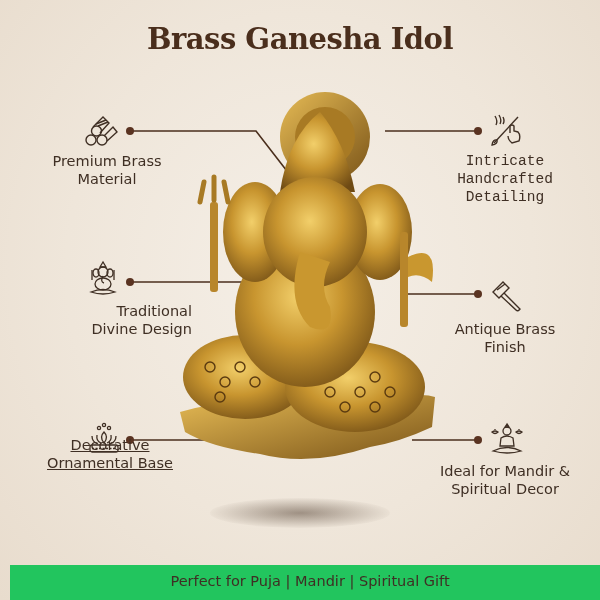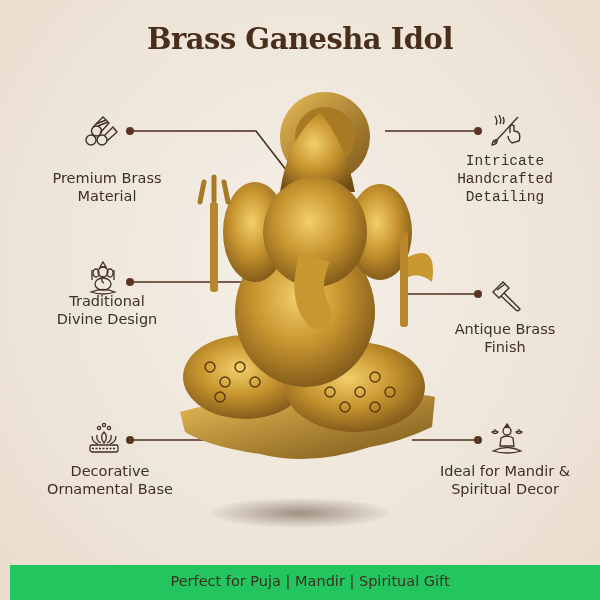--- a/index.html
+++ b/index.html
@@ -111,21 +111,21 @@
 <div class="icon" style="left:84px; top:113px;">
   <svg width="34" height="34" viewBox="0 0 34 34" fill="none" stroke="#3f2f24" stroke-width="1.4">
     <circle cx="7" cy="27" r="5"></circle>
       <circle cx="18" cy="27" r="5"></circle>
       <circle cx="12.5" cy="18" r="5"></circle>
     <path d="M9,14 L19,4 L25,10 L16,20"></path>
       <path d="M20,23 L29,14 L33,19 L23,28"></path>
     <path d="M12,11 L22,7 M14,13 L24,9"></path>
   </svg>
 </div>
-<div class="feature" style="left:22px; top:169px; width:170px;">
+<div class="feature" style="left:22px; top:152px; width:170px;">
   <div class="label">Premium Brass
 Material</div>
 </div>
 
 <div class="icon" style="left:490px; top:113px;">
   <svg width="32" height="34" viewBox="0 0 32 34" fill="none" stroke="#3f2f24" stroke-width="1.4">
     <path d="M4,30 L28,4"></path>
       <path d="M2,32 Q3,26 7,27 Q8,31 2,32 Z"></path>
     <path d="M5,3 Q8,8 6,12 M9,2 Q12,7 10,11 M13,4 Q15,8 13,11"></path>
     <path d="M20,20 L20,13 Q22,11 24,13 L24,18 L28,19 Q31,22 29,28 L22,30 Q18,27 18,23"></path>
@@ -142,21 +142,21 @@
     <path d="M15,2 L12,7 L18,7 Z"></path>
       <ellipse cx="15" cy="12" rx="5" ry="5"></ellipse>
     <ellipse cx="8" cy="13" rx="3" ry="4"></ellipse>
       <ellipse cx="22" cy="13" rx="3" ry="4"></ellipse>
     <path d="M15,16 Q12,22 16,23"></path>
       <path d="M4,10 L4,20 M26,10 L26,20"></path>
     <ellipse cx="15" cy="24" rx="8" ry="6"></ellipse>
       <path d="M3,32 Q15,27 27,32 Q15,36 3,32 Z"></path>
   </svg>
 </div>
-<div class="feature" style="left:22px; top:292px; width:170px;">
+<div class="feature" style="left:22px; top:302px; width:170px;text-align:right;">
   <div class="label">Traditional
 Divine Design</div>
 </div>
 
 <div class="icon" style="left:490px; top:280px;">
   <svg width="34" height="32" viewBox="0 0 34 32" fill="none" stroke="#3f2f24" stroke-width="1.4">
     <path d="M3,12 L13,2 L19,8 L9,18 Z"></path>
       <path d="M7,10 L15,4"></path>
     <path d="M14,13 L30,29 Q28,32 26,30 L11,16"></path>
   </svg>
@@ -172,21 +172,21 @@
       <circle cx="11" cy="6" r="1.6"></circle>
       <circle cx="21" cy="6" r="1.6"></circle>
     <path d="M16,10 Q11,15 16,21 Q21,15 16,10 Z"></path>
     <path d="M9,13 Q8,19 13,21"></path>
       <path d="M23,13 Q24,19 19,21"></path>
     <path d="M4,14 Q4,20 10,22 M28,14 Q28,20 22,22"></path>
     <rect x="2" y="23" width="28" height="7" rx="2"></rect>
       <path d="M4,26.5 L28,26.5" stroke-dasharray="2,1.5"></path>
   </svg>
 </div>
-<div class="feature" style="left:20px; top:462px; width:180px;">
+<div class="feature" style="left:20px; top:436px; width:180px;text-decoration:underline;">
   <div class="label">Decorative
 Ornamental Base</div>
 </div>
 
 <div class="icon" style="left:490px; top:422px;">
   <svg width="34" height="34" viewBox="0 0 34 34" fill="none" stroke="#3f2f24" stroke-width="1.3">
     <path d="M17,2 L15,5 L19,5 Z"></path>
       <circle cx="17" cy="9" r="4"></circle>
     <path d="M11,16 Q17,12 23,16 L24,24 L10,24 Z"></path>
     <path d="M3,29 Q17,22 31,29 Q17,33 3,29 Z"></path>

